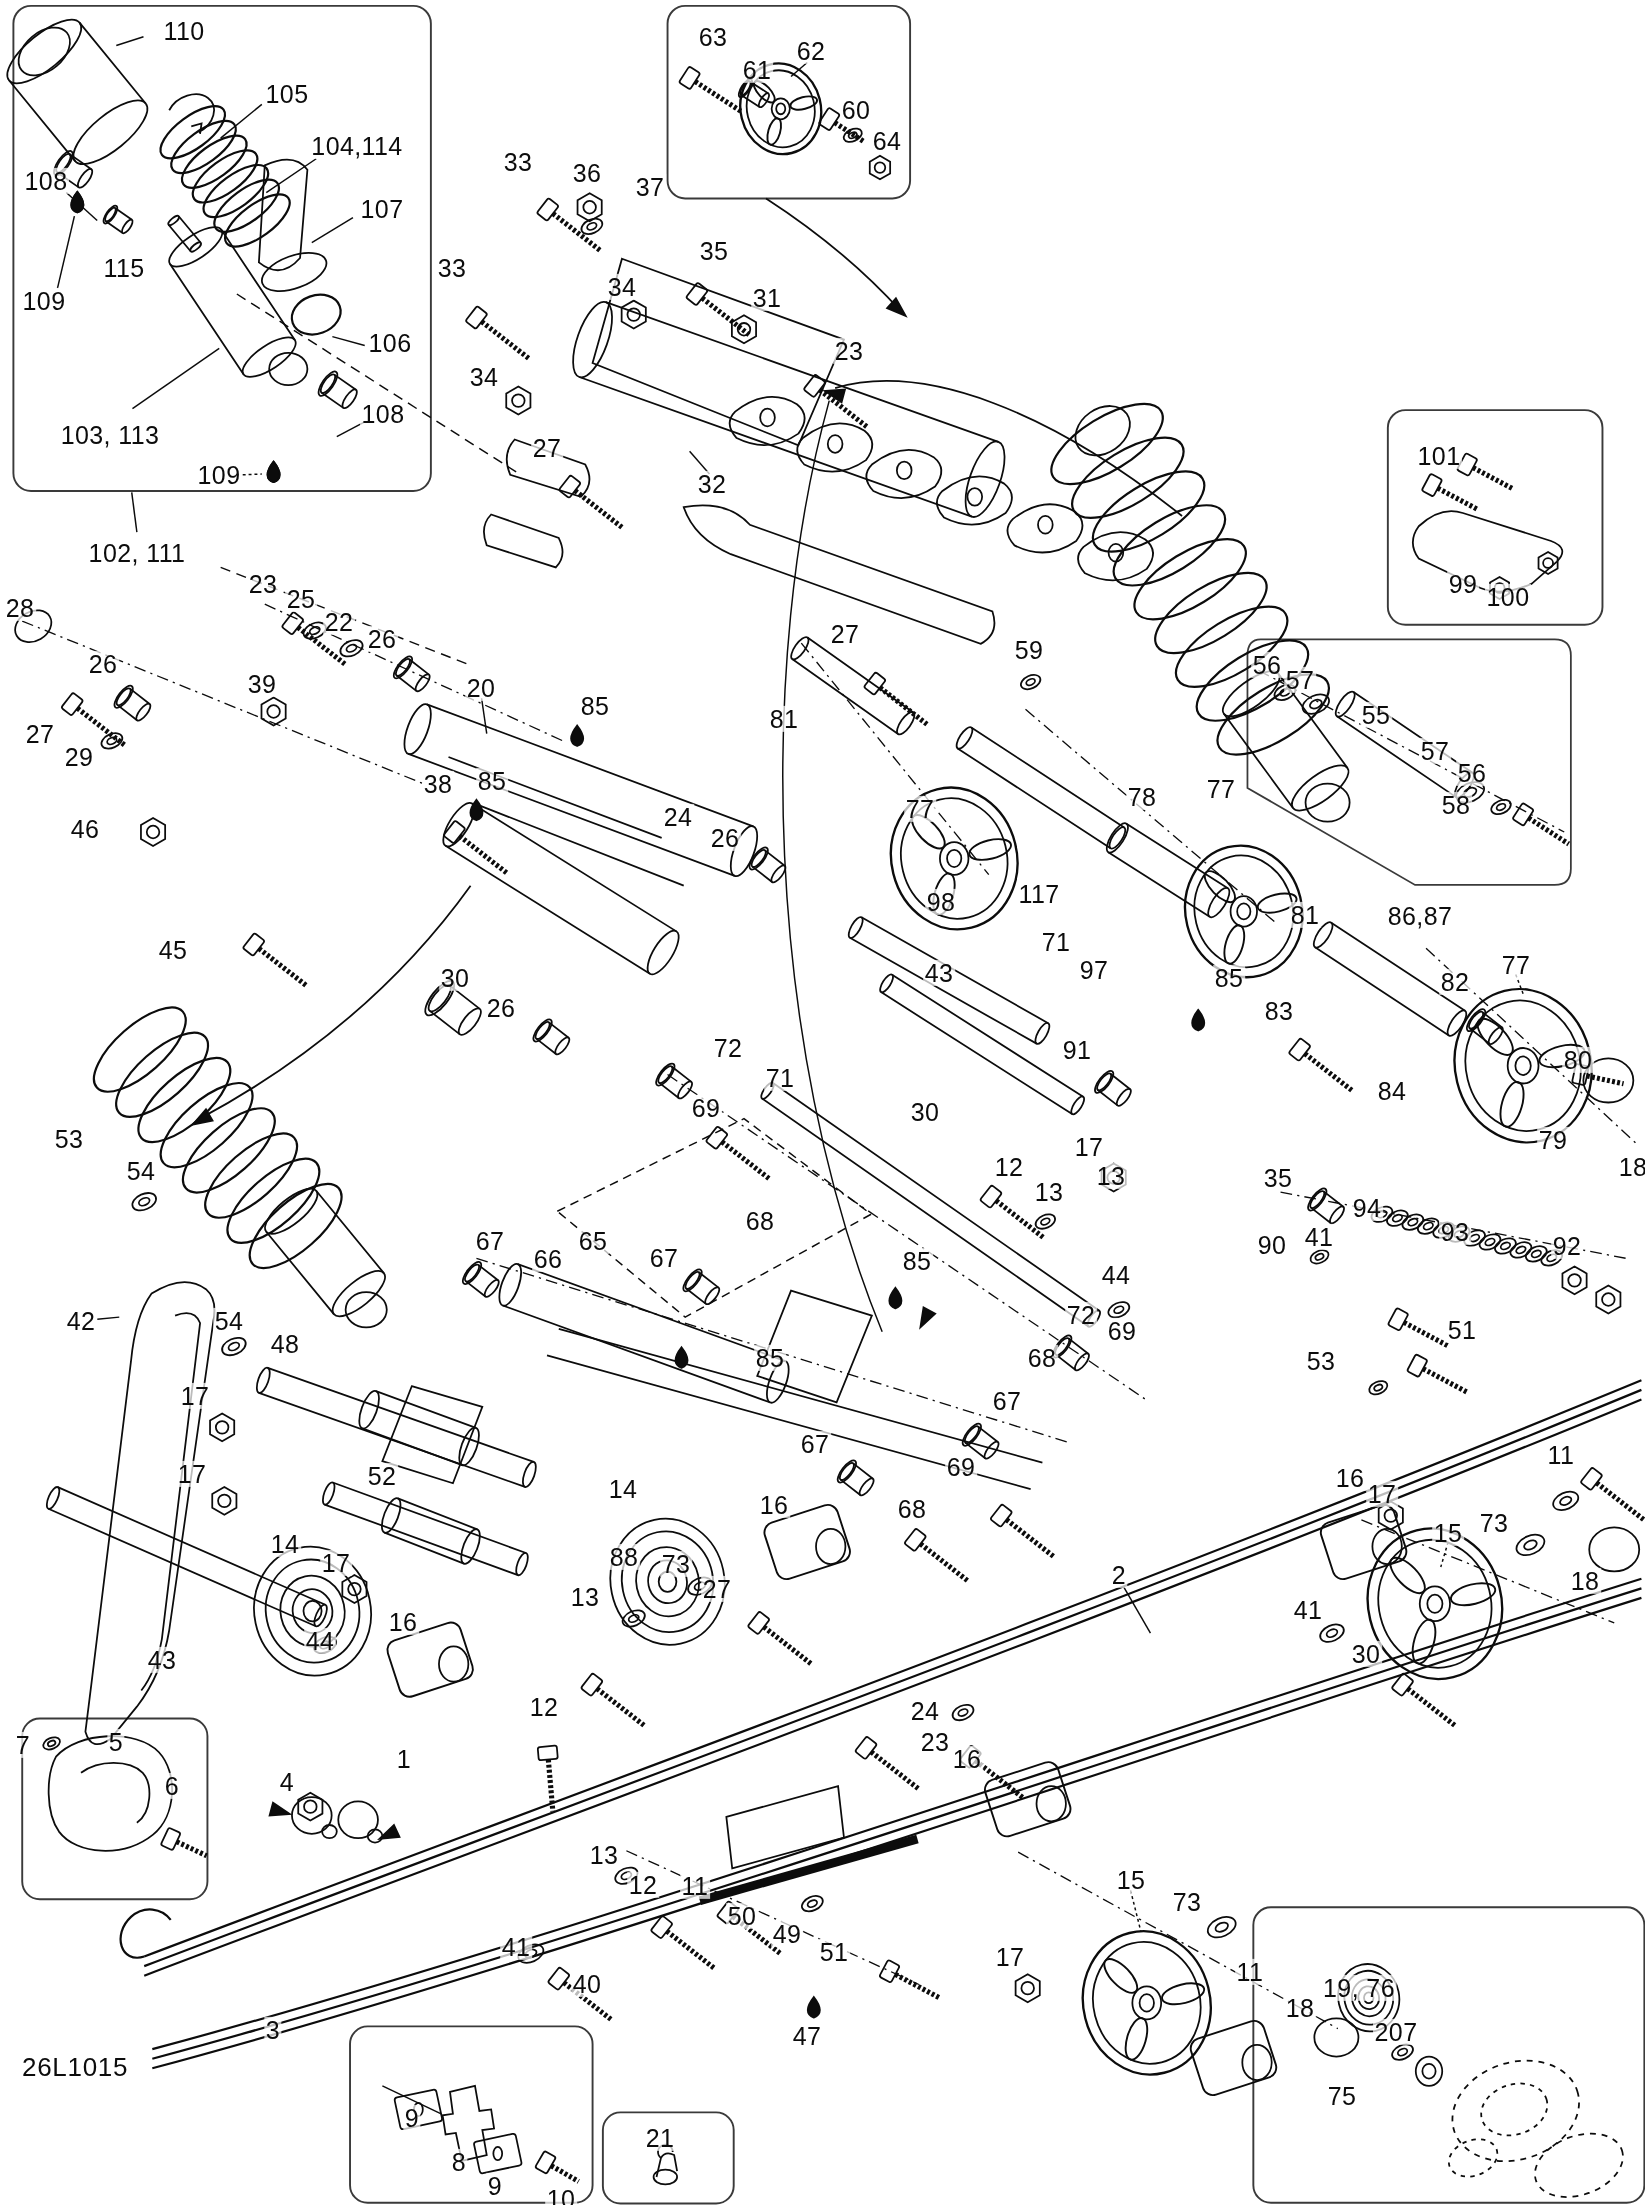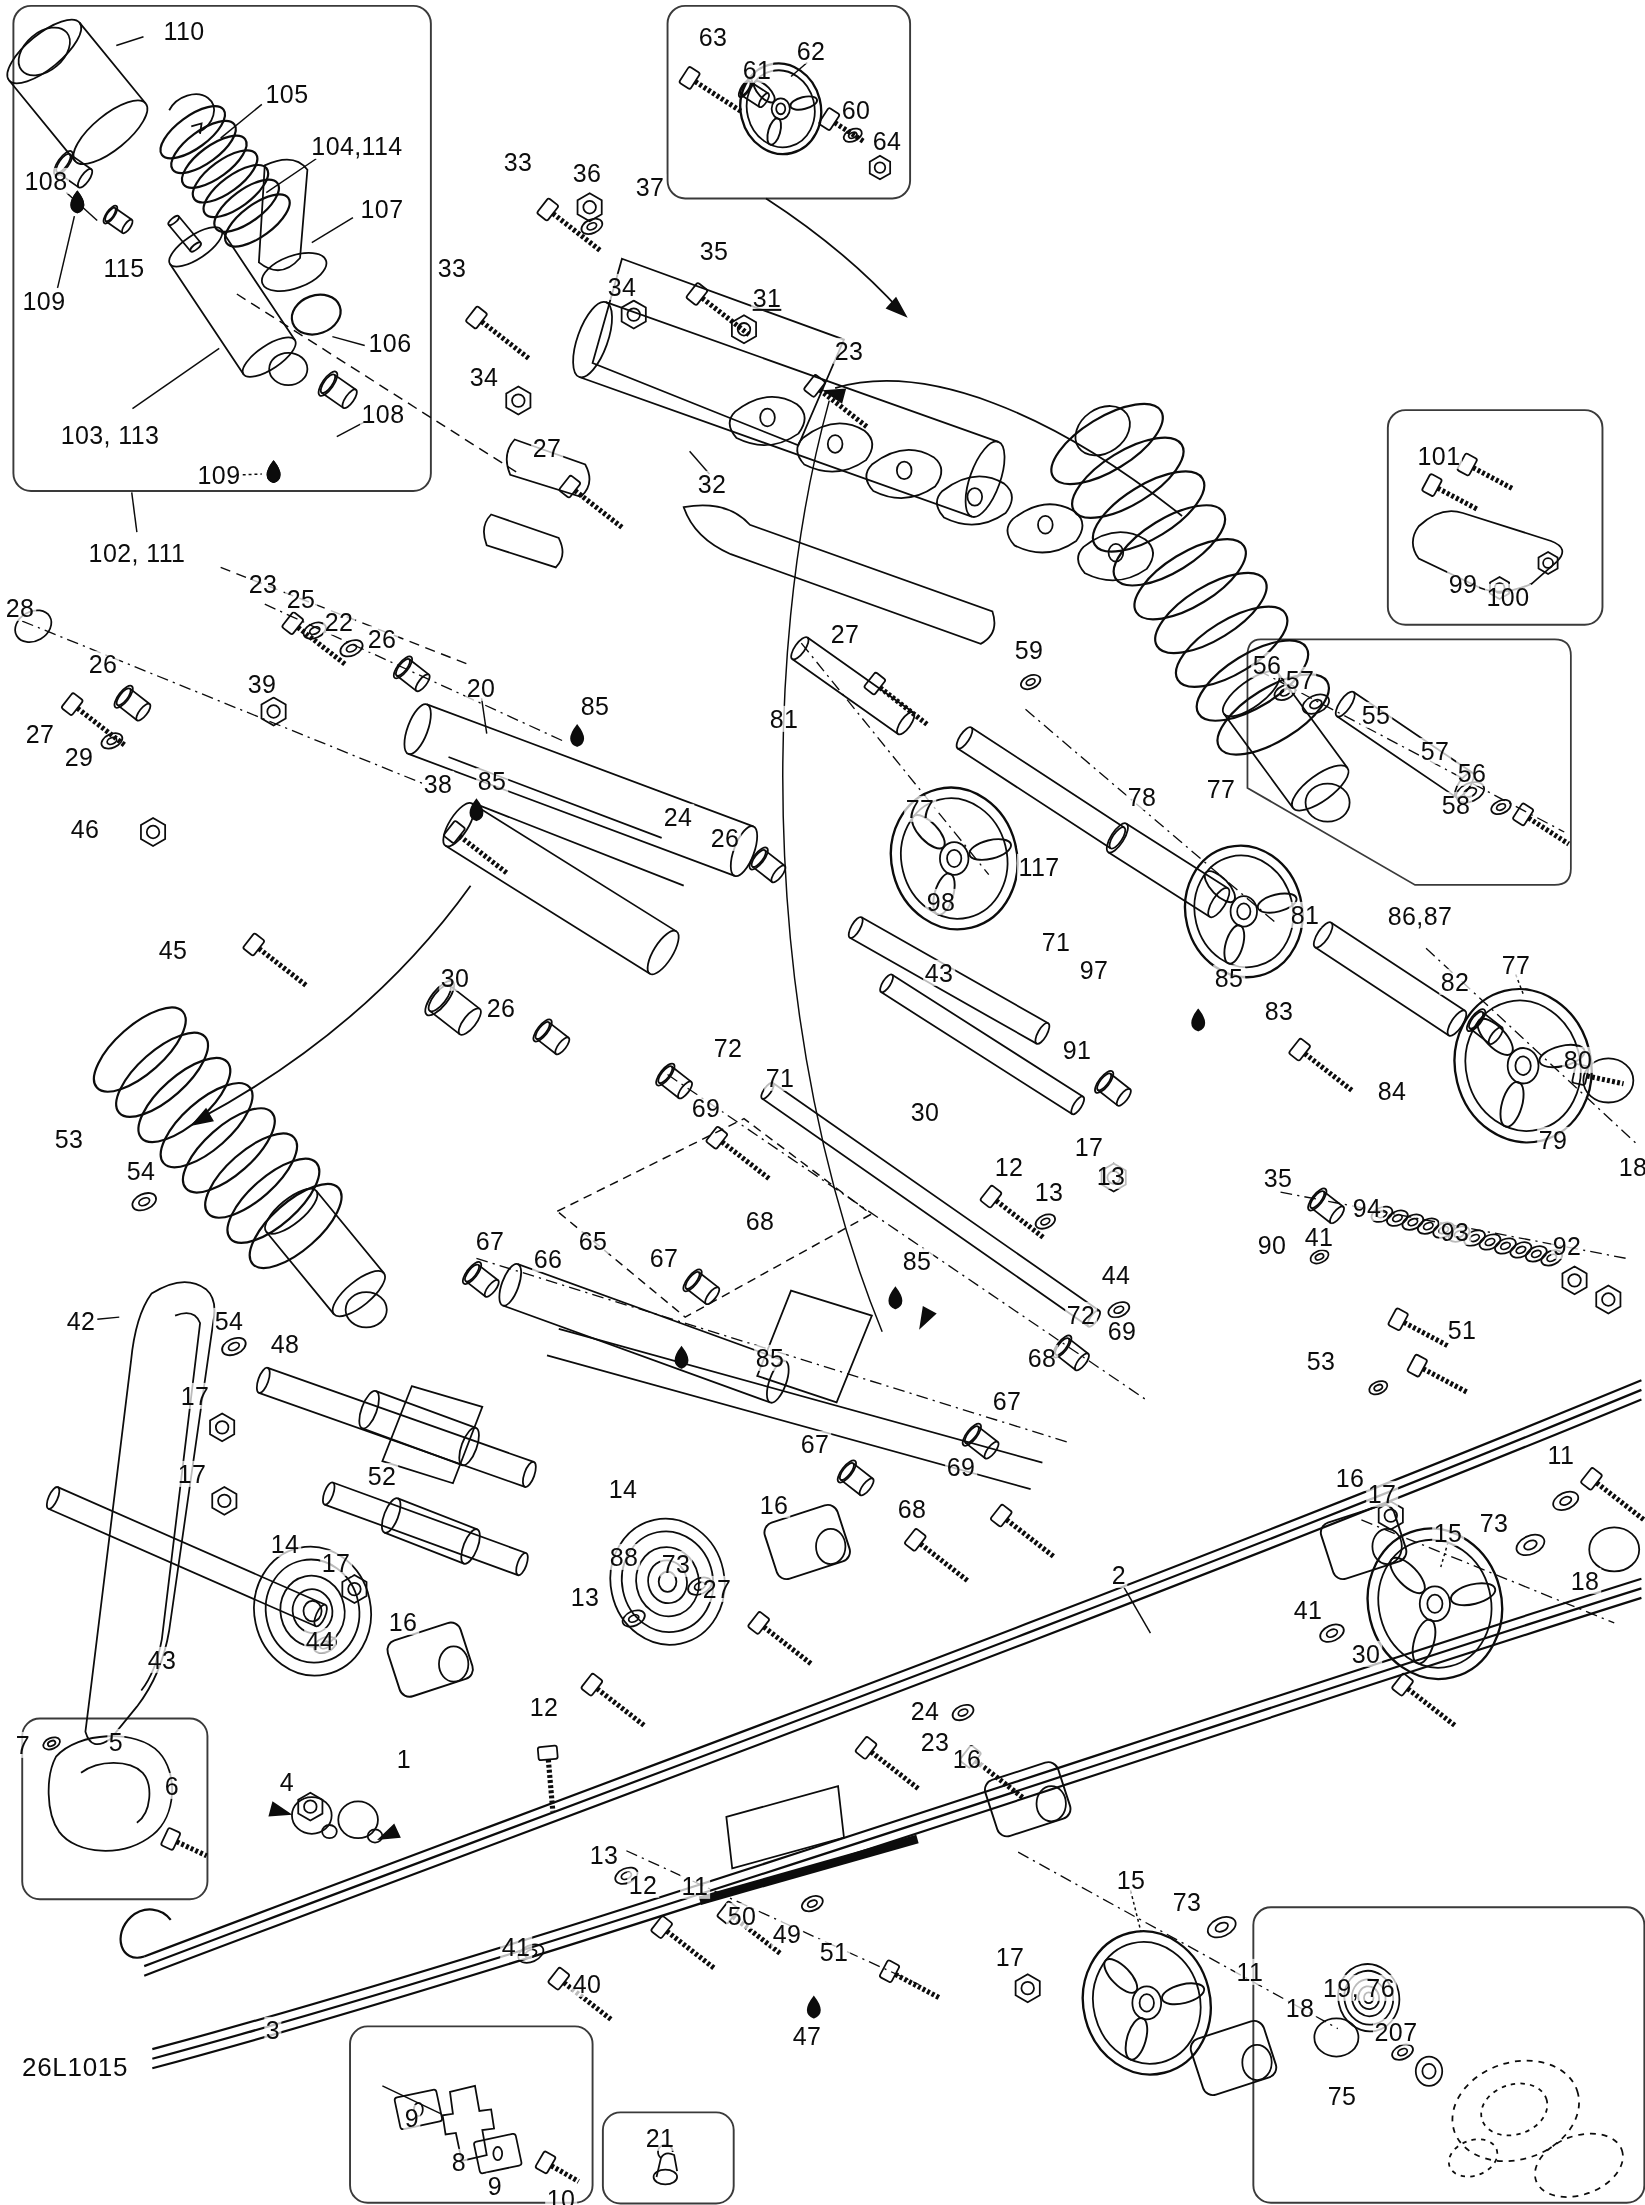--- a/index.html
+++ b/index.html
@@ -587,21 +587,21 @@
       <div class="plabel" style="left: 713px; top: 37px;">63</div>
       <div class="plabel" style="left: 757px; top: 70px;">61</div>
       <div class="plabel" style="left: 811px; top: 51px;">62</div>
       <div class="plabel" style="left: 856px; top: 110px;">60</div>
       <div class="plabel" style="left: 887px; top: 141px;">64</div>
       <div class="plabel" style="left: 518px; top: 162px;">33</div>
       <div class="plabel" style="left: 587px; top: 173px;">36</div>
       <div class="plabel" style="left: 650px; top: 187px;">37</div>
       <div class="plabel" style="left: 714px; top: 251px;">35</div>
       <div class="plabel" style="left: 622px; top: 287px;">34</div>
-      <div class="plabel" style="left: 767px; top: 298px; text-decoration: underline;">31</div>
+      <div class="plabel" style="left: 767px; top: 298px;">31</div>
       <div class="plabel" style="left: 452px; top: 268px;">33</div>
       <div class="plabel" style="left: 849px; top: 351px;">23</div>
       <div class="plabel" style="left: 484px; top: 377px;">34</div>
       <div class="plabel" style="left: 547px; top: 448px;">27</div>
       <div class="plabel" style="left: 712px; top: 484px;">32</div>
       <div class="plabel" style="left: 1439px; top: 456px;">101</div>
       <div class="plabel" style="left: 1463px; top: 584px;">99</div>
       <div class="plabel" style="left: 1508px; top: 597px;">100</div>
       <div class="plabel" style="left: 20px; top: 608px;">28</div>
       <div class="plabel" style="left: 103px; top: 664px;">26</div>
@@ -621,21 +621,21 @@
       <div class="plabel" style="left: 678px; top: 817px;">24</div>
       <div class="plabel" style="left: 725px; top: 838px;">26</div>
       <div class="plabel" style="left: 455px; top: 978px;">30</div>
       <div class="plabel" style="left: 501px; top: 1008px;">26</div>
       <div class="plabel" style="left: 784px; top: 719px;">81</div>
       <div class="plabel" style="left: 1029px; top: 650px;">59</div>
       <div class="plabel" style="left: 845px; top: 634px;">27</div>
       <div class="plabel" style="left: 920px; top: 809px;">77</div>
       <div class="plabel" style="left: 1142px; top: 797px;">78</div>
       <div class="plabel" style="left: 1221px; top: 789px;">77</div>
-      <div class="plabel" style="left: 1039px; top: 867px;">117</div>
+      <div class="plabel" style="left: 1039px; top: 894px;">117</div>
       <div class="plabel" style="left: 941px; top: 902px;">98</div>
       <div class="plabel" style="left: 1056px; top: 942px;">71</div>
       <div class="plabel" style="left: 939px; top: 973px;">43</div>
       <div class="plabel" style="left: 1094px; top: 970px;">97</div>
       <div class="plabel" style="left: 1229px; top: 978px;">85</div>
       <div class="plabel" style="left: 1279px; top: 1011px;">83</div>
       <div class="plabel" style="left: 1077px; top: 1050px;">91</div>
       <div class="plabel" style="left: 1267px; top: 665px;">56</div>
       <div class="plabel" style="left: 1300px; top: 680px;">57</div>
       <div class="plabel" style="left: 1376px; top: 715px;">55</div>

